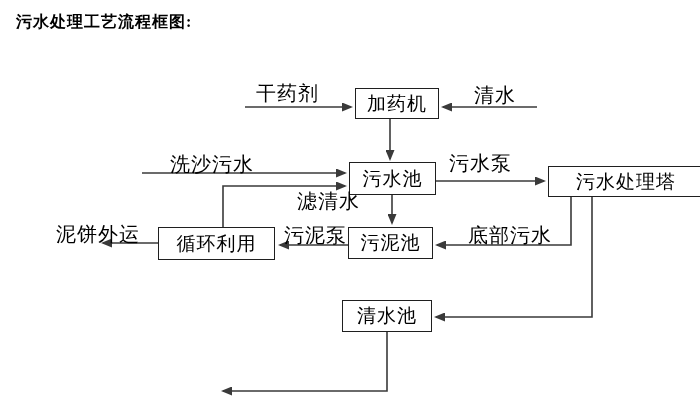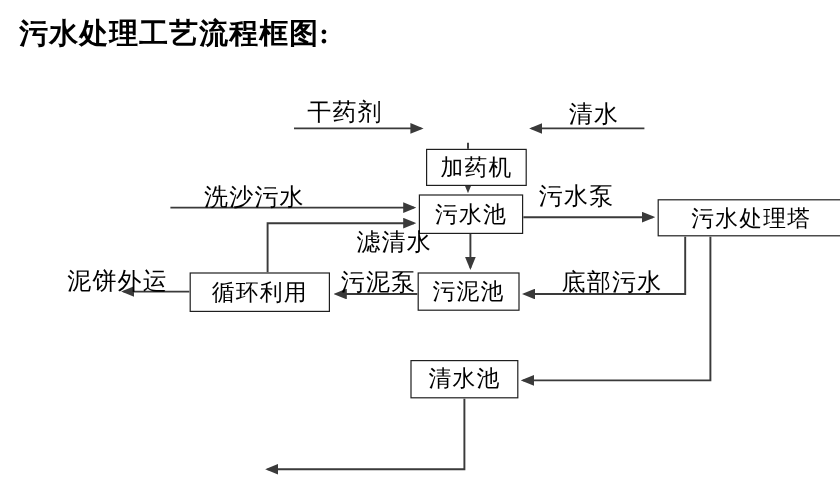--- a/index.html
+++ b/index.html
@@ -9,21 +9,21 @@
     height: 420px;
     background: var(--bg-color, #ffffff);
     font-family: "Liberation Serif", "DejaVu Serif", serif;
     color: var(--text-color, #000000);
     overflow: hidden;
   }
   .title {
     position: absolute;
     left: 16px;
     top: 12px;
-    font-size: 24px;
+    font-size: 16px;
     font-weight: bold;
     letter-spacing: 1px;
     white-space: nowrap;
   }
   .lines {
     position: absolute;
     left: 0;
     top: 0;
     width: 700px;
     height: 420px;
@@ -73,21 +73,21 @@
     <path class="conn" marker-end="url(#arw)" d="M223 227 V186 H345"></path>
     <path class="conn" marker-end="url(#arw)" d="M436 181 H544"></path>
     <path class="conn" marker-end="url(#arw)" d="M392 195 V223"></path>
     <path class="conn" marker-end="url(#arw)" d="M348 245 H280"></path>
     <path class="conn" marker-end="url(#arw)" d="M571 197 V245 H437"></path>
     <path class="conn" marker-end="url(#arw)" d="M158 243 H103"></path>
     <path class="conn" marker-end="url(#arw)" d="M592 197 V317 H436"></path>
     <path class="conn" marker-end="url(#arw)" d="M387 332 V391 H223"></path>
   </svg>
 
-  <div class="node" style="left:355px; top:88px;  width:84px;  height:31px;margin-top:36px;">加药机</div>
+  <div class="node" style="left:355px; top:88px;  width:84px;  height:31px;">加药机</div>
   <div class="node" style="left:349px; top:162px; width:87px;  height:33px;">污水池</div>
   <div class="node" style="left:548px; top:166px; width:156px; height:31px;">污水处理塔</div>
   <div class="node" style="left:158px; top:227px; width:117px; height:33px;">循环利用</div>
   <div class="node" style="left:342px; top:300px; width:90px;  height:32px;">清水池</div>
   <div class="node" style="left:348px; top:227px; width:85px;  height:32px;">污泥池</div>
 
   <div class="elabel" style="left:256px; top:80px;">干药剂</div>
   <div class="elabel" style="left:474px; top:82px;">清水</div>
   <div class="elabel" style="left:170px; top:151px;">洗沙污水</div>
   <div class="elabel" style="left:449px; top:150px;">污水泵</div>

